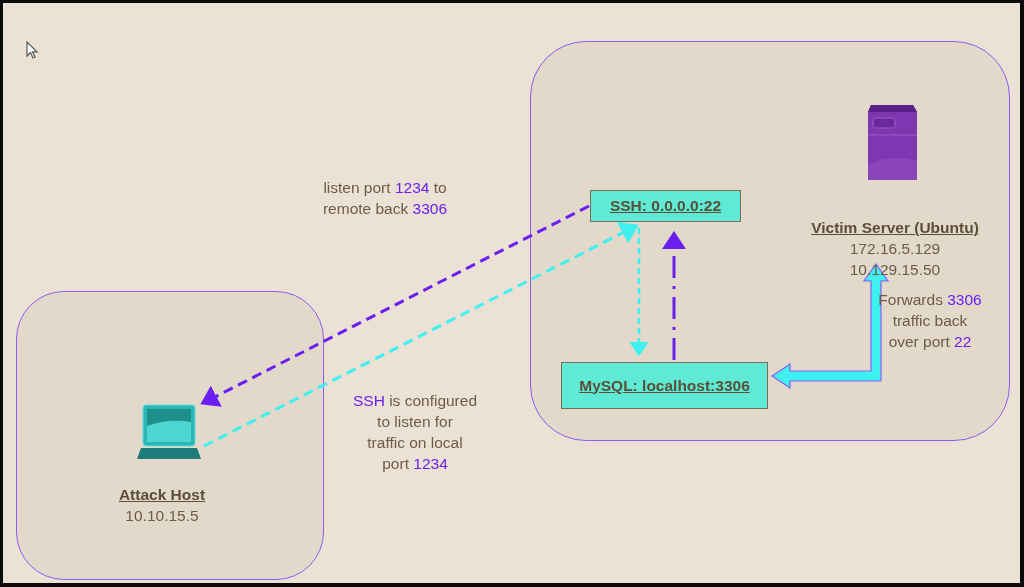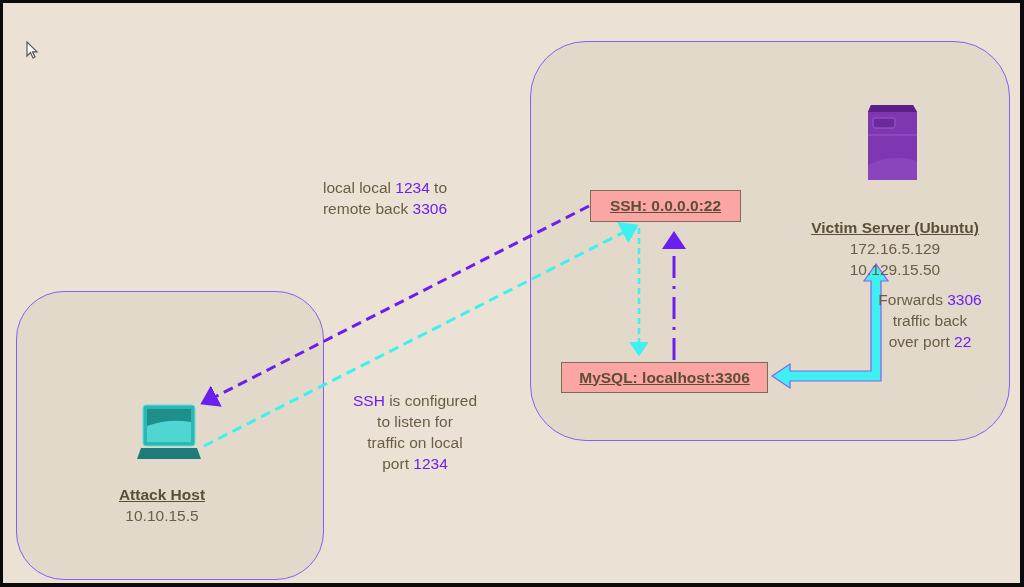--- a/index.html
+++ b/index.html
@@ -21,25 +21,25 @@
     #zone-victim { left: 527px; top: 38px; width: 480px; height: 400px; border-radius: 56px; }
     svg#wires { position: absolute; left: 0; top: 0; width: 1024px; height: 587px; pointer-events: none; }
     .label {
       position: absolute; text-align: center; color: #6b5d45;
       font-size: 15.5px; line-height: 21px; white-space: nowrap;
     }
     .hl { color: #6a1ef0; }
     .title-u { text-decoration: underline; font-weight: bold; color: #5b4f37; }
     .svcbox {
       position: absolute; border: 1.5px solid #7a6d55; box-sizing: border-box;
-      background: #fca5a5; color: #5b4f37; font-weight: bold; font-size: 15.5px;
+      background: #5eead4; color: #5b4f37; font-weight: bold; font-size: 15.5px;
       text-decoration: underline; display: flex; align-items: center; justify-content: center;
     }
     #box-ssh { left: 590px; top: 190px; width: 151px; height: 32px; }
-    #box-mysql { left: 561px; top: 362px; width: 207px; height: 31px; }
+    #box-mysql { left: 561px; top: 362px; width: 207px; height: 47px; }
     .icon { position: absolute; }
     #cursor { left: 26px; top: 41px; }
   </style>
 </head>
 <body>
 
 <div id="frame">
   <div class="zone" id="zone-attack"></div>
   <div class="zone" id="zone-victim"></div>
 </div>
@@ -98,21 +98,21 @@
 </div>
 
 <div class="svcbox" id="box-ssh">
   <span>SSH: 0.0.0.0:22</span>
 </div>
 <div class="svcbox" id="box-mysql">
   <span>MySQL: localhost:3306</span>
 </div>
 
 <div class="label" style="left:280px;top:177px;width:210px;">
-  <div><span>local local </span><span class="hl">1234</span><span> to</span></div>
+  <div><span>listen port </span><span class="hl">1234</span><span> to</span></div>
   <div><span>remote back </span><span class="hl">3306</span></div>
 </div>
 
 <div class="label" style="left:330px;top:390px;width:170px;">
   <div><span class="hl">SSH</span><span> is configured</span></div>
   <div>to listen for</div>
   <div>traffic on local</div>
   <div><span>port </span><span class="hl">1234</span></div>
 </div>
 

